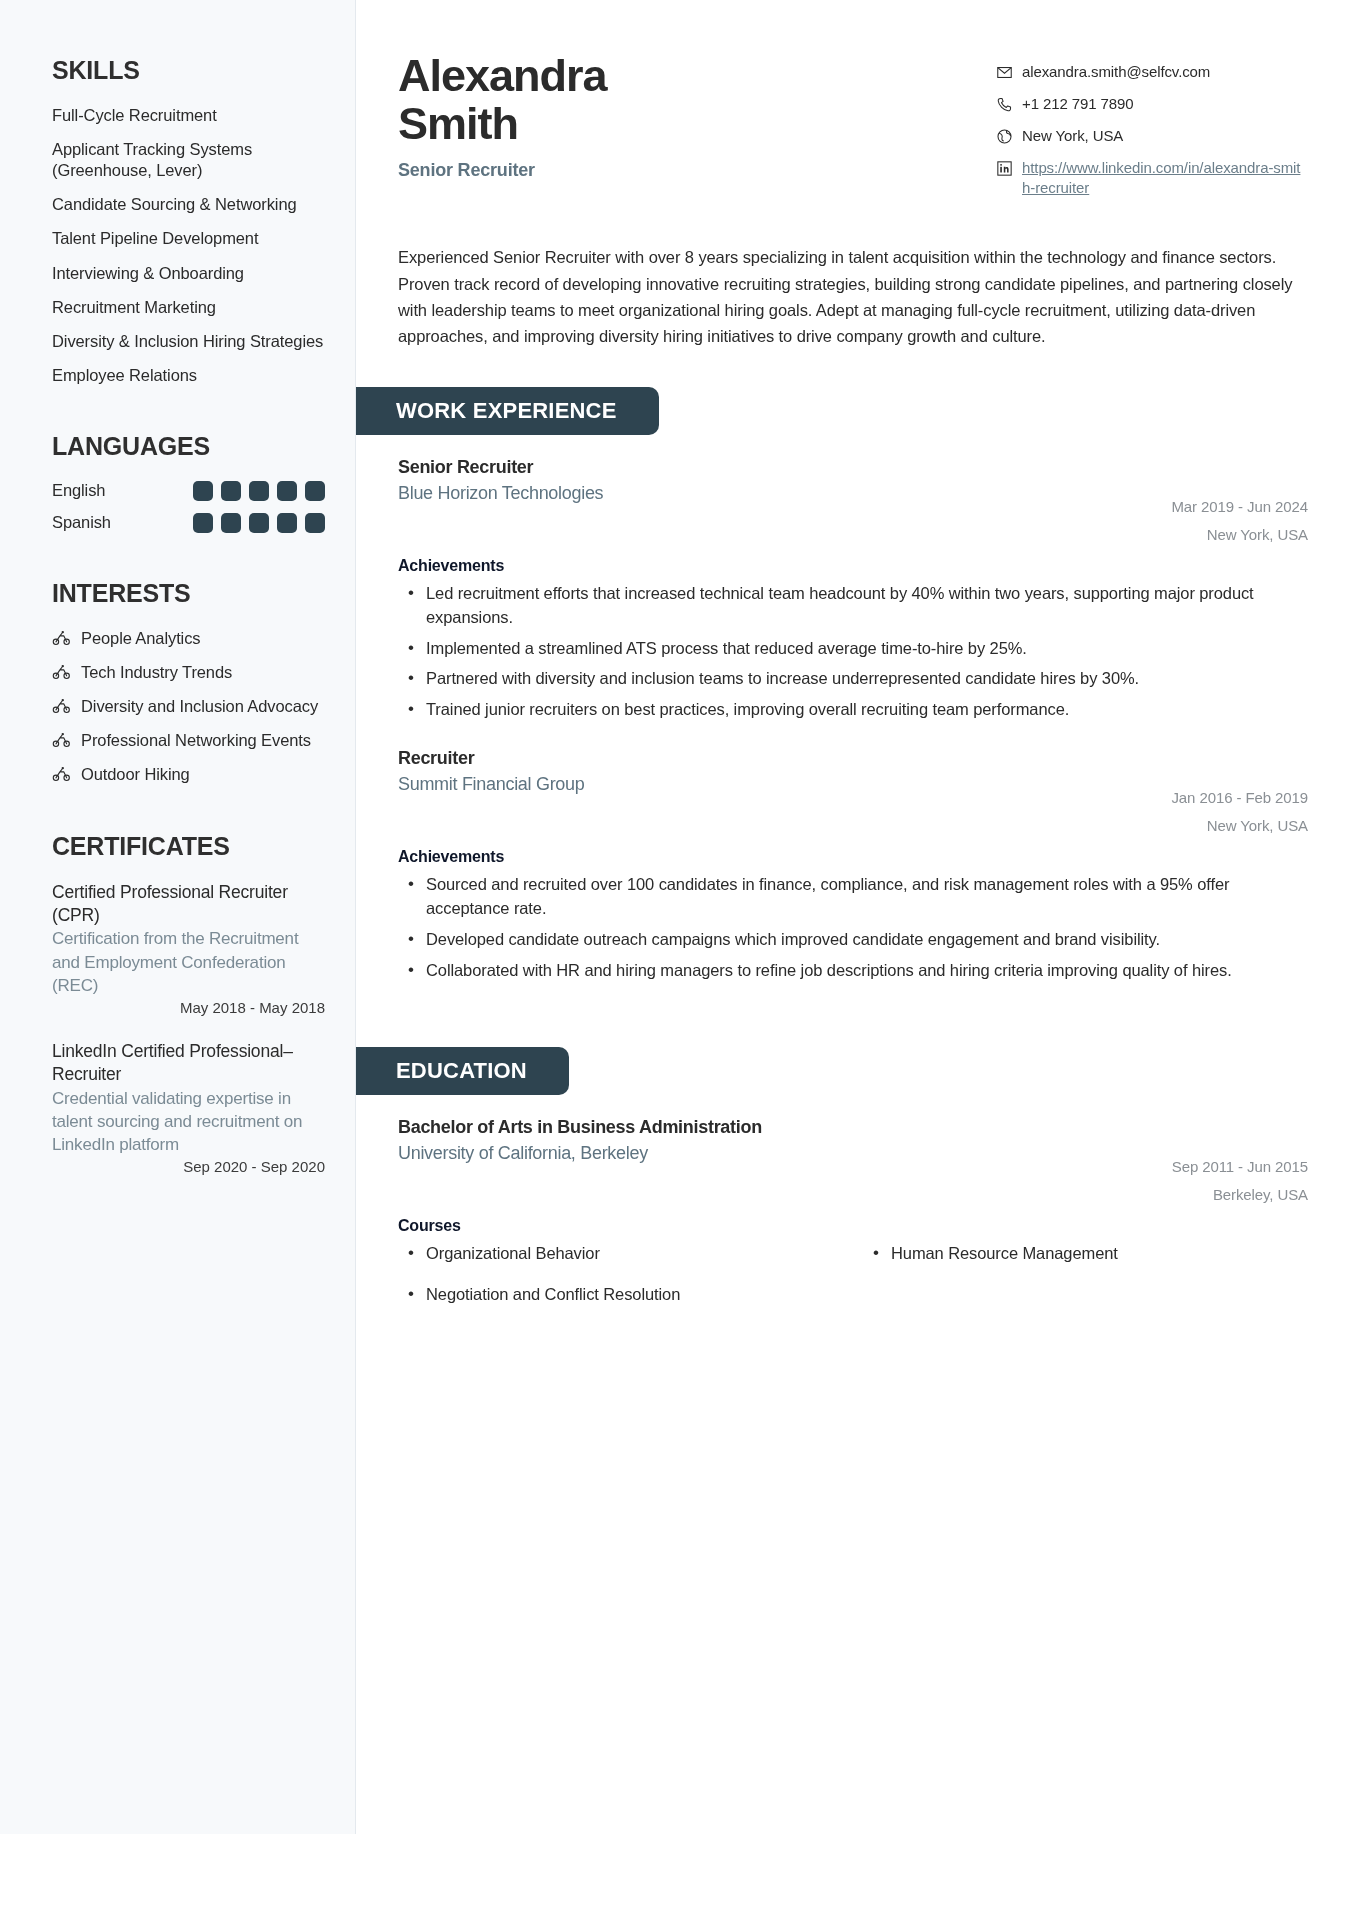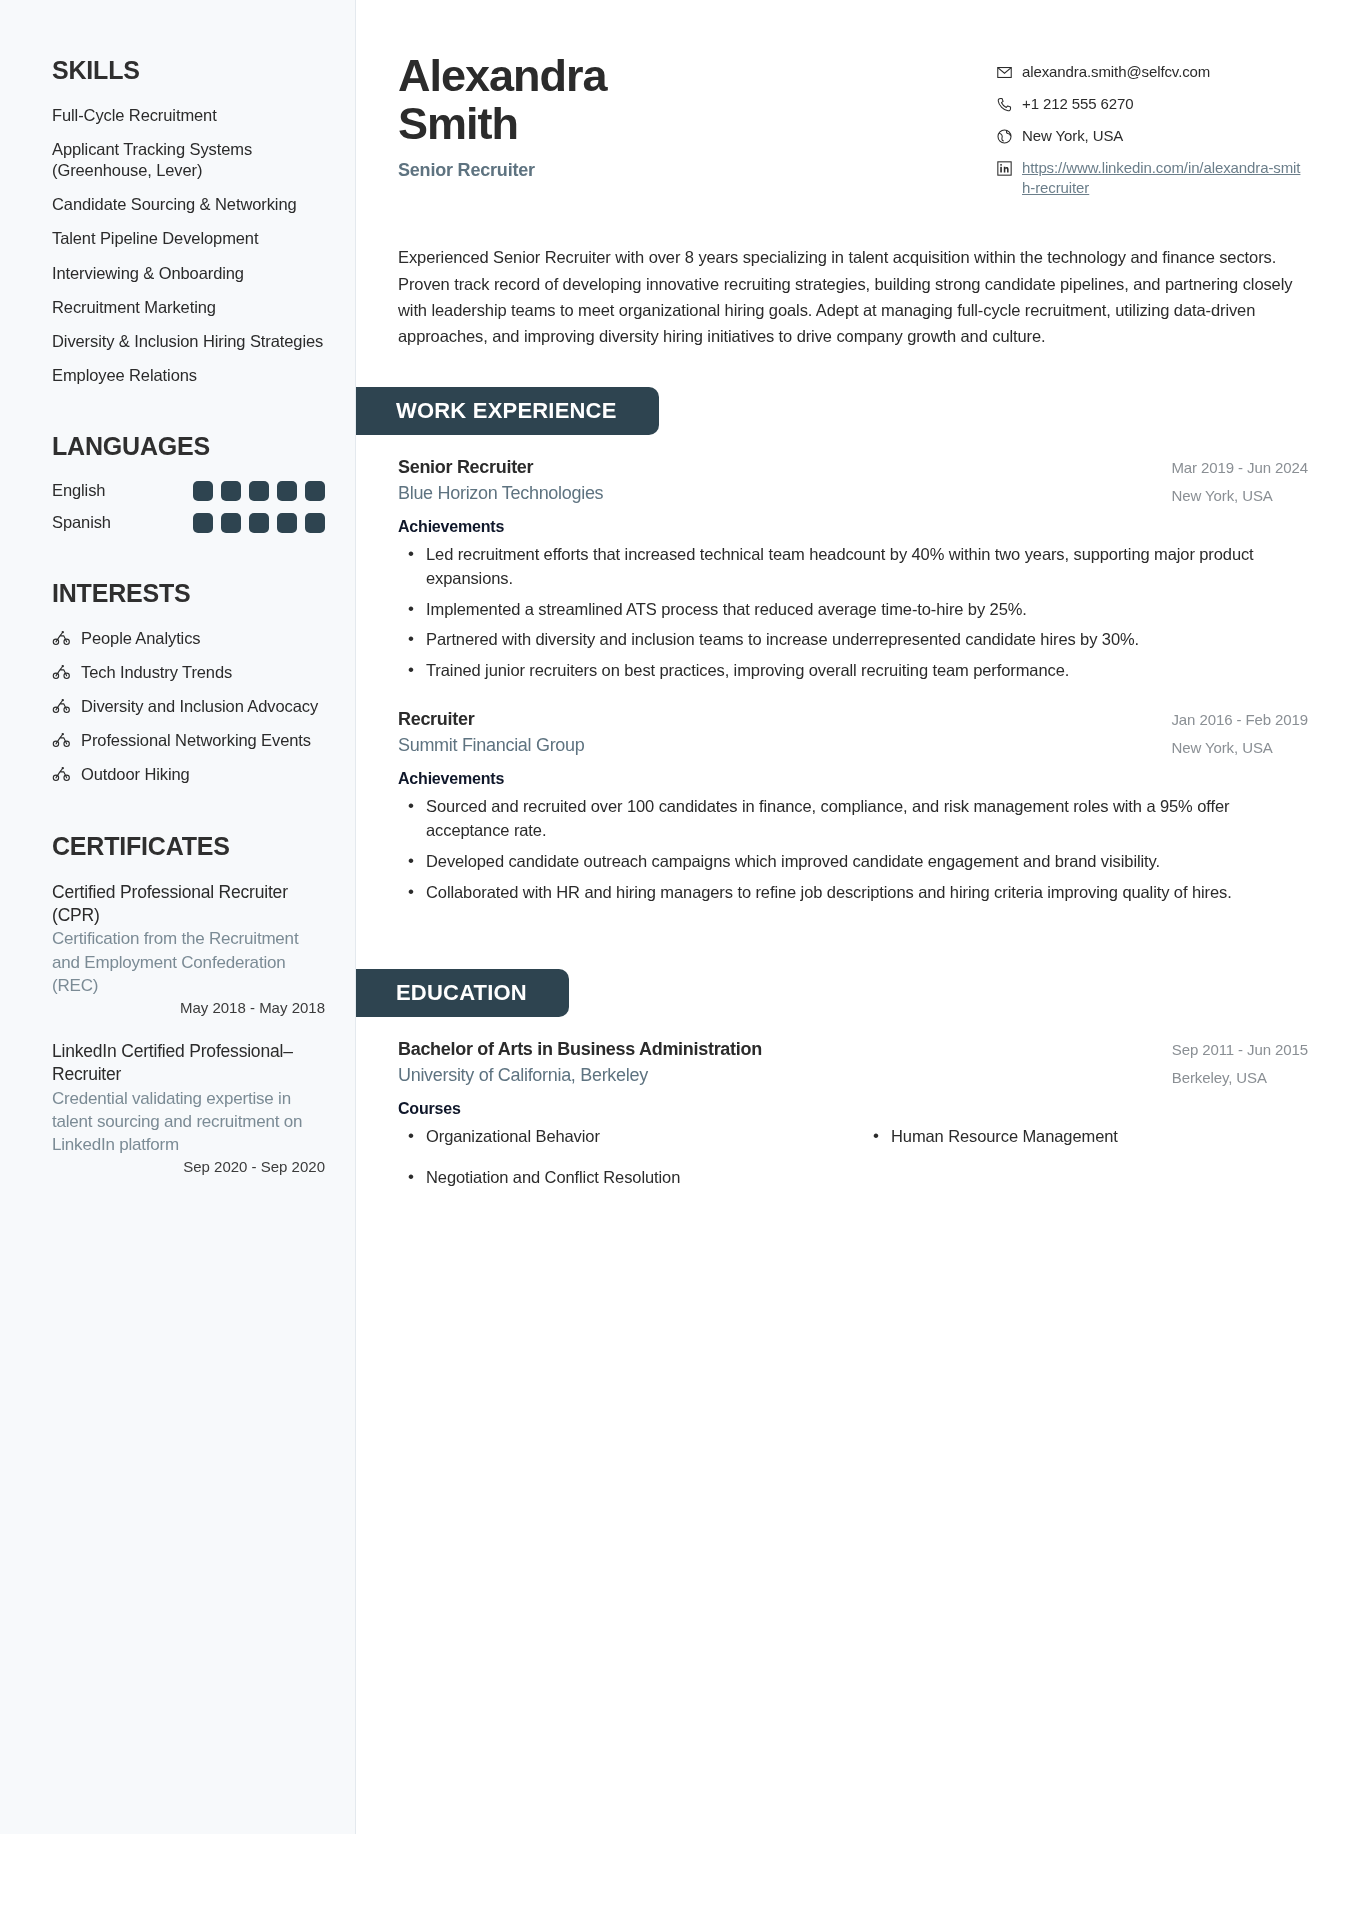--- a/index.html
+++ b/index.html
@@ -88,21 +88,21 @@
     font-size: 22px; font-weight: bold; letter-spacing: 0.2px;
     padding: 11px 42px 11px 40px;
     border-radius: 0 10px 10px 0;
     margin: 38px 0 22px -42px;
   }
   .banner-wrap { display: block; }
 
   .entry { margin-bottom: 26px; }
   .entry-head { display: flex; justify-content: space-between; align-items: flex-start; }
   .e-left { flex: 1; padding-right: 16px; }
-  .e-right { flex: 0 0 auto; padding-top: 2px; }
+  .e-right { text-align: right; flex: 0 0 auto; padding-top: 2px; margin-top: 39px; }
   .e-role { font-size: 18px; font-weight: bold; color: #2b2b2b; letter-spacing: -0.3px; }
   .e-org { font-size: 18px; color: #5e7380; margin-top: 5px; letter-spacing: -0.3px; }
   .e-date { font-size: 15px; color: #8a8f94; letter-spacing: -0.1px; }
   .e-loc { font-size: 15px; color: #8a8f94; margin-top: 11px; letter-spacing: -0.1px; }
 
   .sub-label {
     font-size: 16px; font-weight: bold; color: #0f172a;
     margin: 14px 0 7px 0; letter-spacing: -0.2px;
   }
   .bullets { list-style: none; }
@@ -245,21 +245,21 @@
           <svg class="c-icon" viewBox="0 0 24 24" fill="none" stroke="#2b2b2b" stroke-width="1.5">
               <rect x="2.5" y="5" width="19" height="14"></rect>
               <path d="M2.5 5 L12 13 L21.5 5"></path>
             </svg>
           <span class="c-text">alexandra.smith@selfcv.com</span>
         </div>
         <div class="c-row">
           <svg class="c-icon" viewBox="0 0 24 24" fill="none" stroke="#2b2b2b" stroke-width="1.5">
               <path d="M6.5 3.5 C4 3.5 3 5 3.2 7 C4 13.5 10.5 20 17 20.8 C19 21 20.5 20 20.5 17.5 L20.5 15.5 L16.5 14 L14.5 16.2 C12 15 9 12 7.8 9.5 L10 7.5 L8.5 3.5 Z" stroke-linejoin="round"></path>
             </svg>
-          <span class="c-text">+1 212 555 6270</span>
+          <span class="c-text">+1 212 791 7890</span>
         </div>
         <div class="c-row">
           <svg class="c-icon" viewBox="0 0 24 24" fill="none" stroke="#2b2b2b" stroke-width="1.5">
               <circle cx="12" cy="12" r="9.2"></circle>
               <path d="M4.5 7.5 C8 8.5 9.5 11 8.5 14 C7.8 16 9 18 11 18.5 M15.5 3.6 C14 5.5 15 7.5 17 7.8 C19 8 20.5 9.5 20.6 11.5"></path>
             </svg>
           <span class="c-text">New York, USA</span>
         </div>
         <div class="c-row">
           <svg class="c-icon" viewBox="0 0 24 24" fill="none" stroke="#2b2b2b" stroke-width="1.5">

